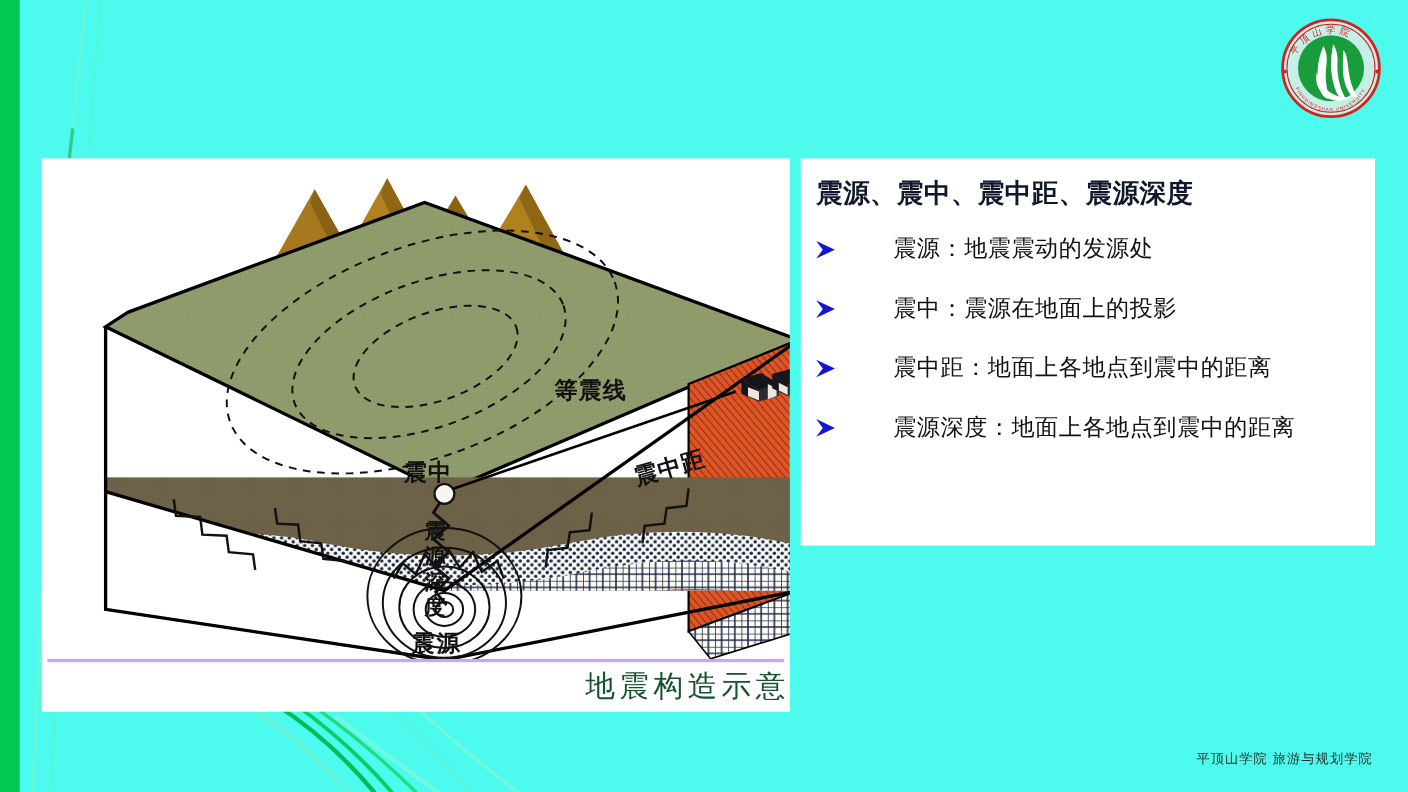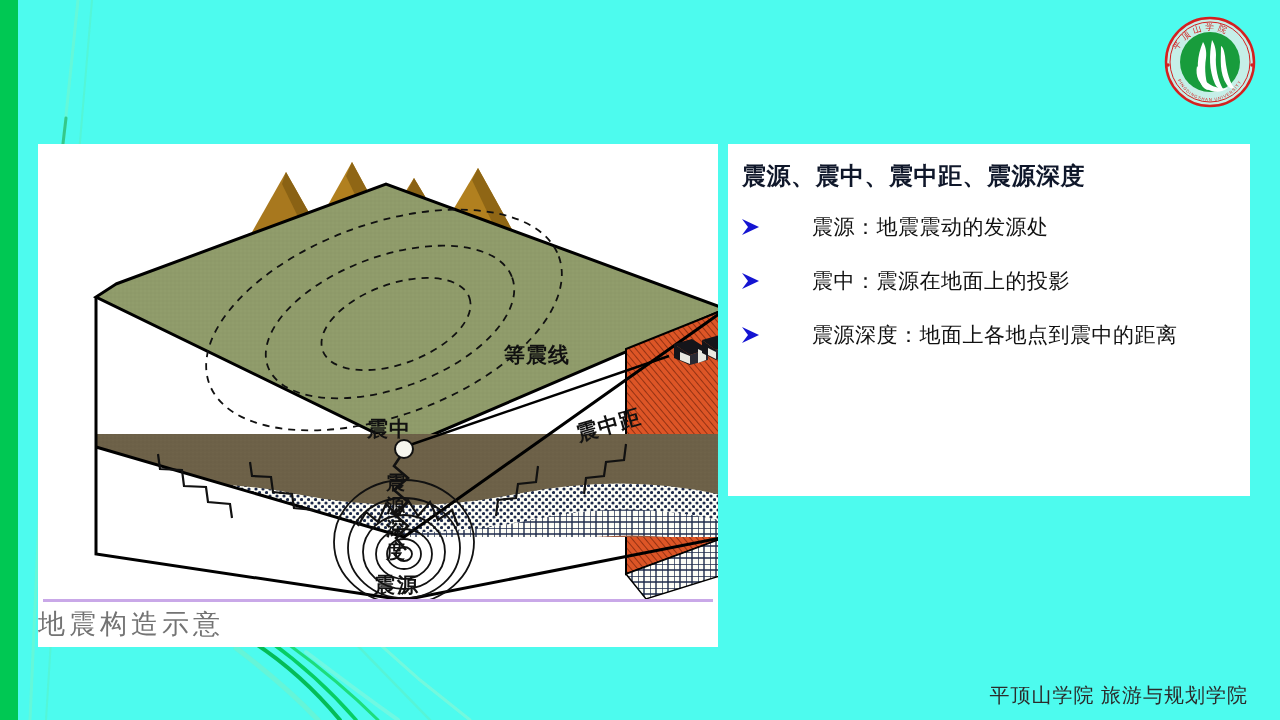--- a/index.html
+++ b/index.html
@@ -42,23 +42,23 @@
     padding-left:48px;
   }
   .pic-divider {
     position:absolute; left:5px; top:455px;
     width:670px; height:3px;
     background:#c9a8e8;
   }
   .pic-caption {
     position:absolute; left:0; top:462px;
     width:680px;
-    text-align:left;
+    text-align:right;
     font-size:27px;
-    color:#737373;
+    color:#14532d;
     font-family:"DejaVu Serif","Liberation Serif",serif;
     letter-spacing:4px;
   }
 
   
   .text-box {
     position:absolute; left:728px; top:144px;
     width:522px; height:352px;
     background:#ffffff;
   }
@@ -89,21 +89,21 @@
     color:#111111;
     line-height:30px;
     letter-spacing:0.5px;
   }
 
   
   .footer {
     position:absolute; left:0; top:682px;
     width:1248px;
     text-align:right;
-    font-size:20px;
+    font-size:12px;
     color:#2b2b2b;
     letter-spacing:1px;
   }
 </style>
 </head>
 <body>
 
 <div id="slide">
 
   <div class="left-band"></div>
@@ -301,20 +301,28 @@
 
       <div class="bullet">
         <span class="bullet-marker">
           <svg viewBox="0 0 26 26" width="26" height="26" xmlns="http://www.w3.org/2000/svg">
             <path d="M4 5 L21 13 L4 21 L10 13 Z" fill="#1414D2"></path>
           </svg>
         </span>
         <span class="bullet-text">震中：震源在地面上的投影</span>
       </div>
 
+      <div class="bullet">
+        <span class="bullet-marker">
+          <svg viewBox="0 0 26 26" width="26" height="26" xmlns="http://www.w3.org/2000/svg">
+            <path d="M4 5 L21 13 L4 21 L10 13 Z" fill="#1414D2"></path>
+          </svg>
+        </span>
+        <span class="bullet-text">震中距：地面上各地点到震中的距离</span>
+      </div>
 
       <div class="bullet">
         <span class="bullet-marker">
           <svg viewBox="0 0 26 26" width="26" height="26" xmlns="http://www.w3.org/2000/svg">
             <path d="M4 5 L21 13 L4 21 L10 13 Z" fill="#1414D2"></path>
           </svg>
         </span>
         <span class="bullet-text">震源深度：地面上各地点到震中的距离</span>
       </div>
 

